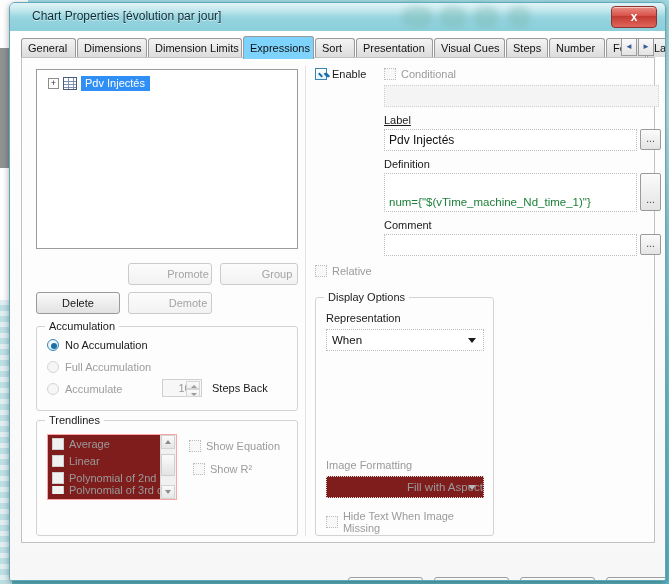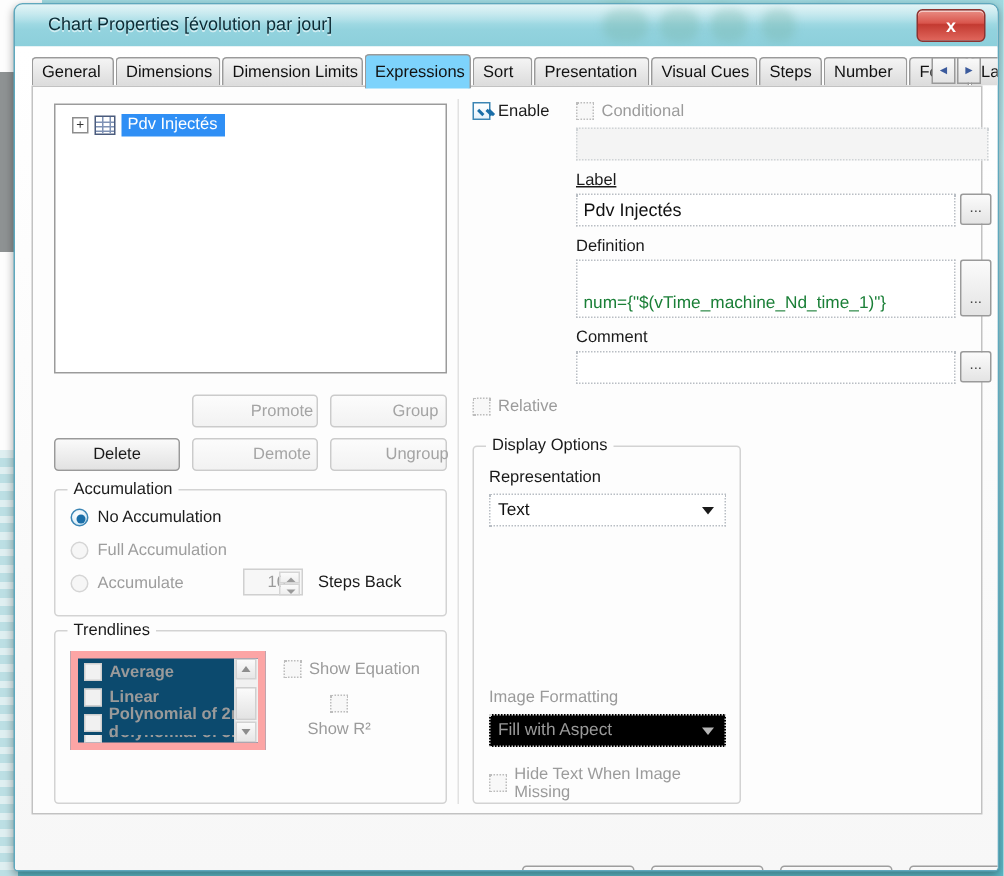--- a/index.html
+++ b/index.html
@@ -126,35 +126,35 @@
   .ellipsis-btn{position:absolute;width:21px;height:21px;box-sizing:border-box;
     border:1px solid #9a9a9a;border-radius:2px;background:linear-gradient(180deg,#fbfbfb,#e4e4e4);
     font-size:10px;line-height:17px;text-align:center;color:#444;cursor:pointer;}
   .ellipsis-btn.tall{height:38px;line-height:52px;}
 
   
   .combo{position:absolute;box-sizing:border-box;border:1px dotted #b8bdc3;background:#fff;
     font-size:11.5px;color:#111;display:flex;align-items:center;padding-left:5px;cursor:pointer;}
   .combo .arw{position:absolute;right:7px;top:50%;margin-top:-2px;width:0;height:0;
     border-left:4px solid transparent;border-right:4px solid transparent;border-top:5px solid #1a1a1a;}
-  .combo.disabled{background:#000000;color:#9a9a9a;border-color:#d7d7d7;}
+  .combo.disabled{background:#7f1d1d;color:#9a9a9a;border-color:#d7d7d7;justify-content:flex-end;}
   .combo.disabled .arw{border-top-color:#b6b6b6;}
 
   
   .spin{position:absolute;box-sizing:border-box;border:1px solid #d0d0d0;background:#f7f7f7;
     font-size:11px;color:#9a9a9a;display:flex;align-items:center;padding-left:5px;}
   .spin .btns{position:absolute;right:1px;top:1px;width:14px;height:16px;}
   .spin .btns div{width:14px;height:8px;border:1px solid #d5d5d5;box-sizing:border-box;
     background:linear-gradient(180deg,#fbfbfb,#eee);position:relative;}
   .spin .btns div::after{content:"";position:absolute;left:4px;top:3px;width:0;height:0;
     border-left:3px solid transparent;border-right:3px solid transparent;border-bottom:3px solid #9a9a9a;}
   .spin .btns div.dn::after{border-bottom:none;border-top:3px solid #9a9a9a;}
 
   
-  #trendlist{position:absolute;box-sizing:border-box;border:5px solid #fca5a5;background:#0c4a6e;overflow:hidden;font-weight:bold;}
+  #trendlist{position:absolute;box-sizing:border-box;border:1px solid #fca5a5;background:#7f1d1d;overflow:hidden;}
   .tl-row{position:relative;height:17px;display:flex;align-items:center;gap:5px;padding-left:4px;
     font-size:11px;color:#9a9a9a;}
   .tl-row .cbox{border:1px solid #cfcfcf;background:#f1f1f1;}
   #tl-scroll{position:absolute;right:0;top:0;width:15px;height:100%;background:#f1f1f1;border-left:1px solid #dcdcdc;}
   #tl-scroll .sb{position:absolute;left:0;width:14px;height:14px;background:linear-gradient(180deg,#fafafa,#e6e6e6);
     border:1px solid #d2d2d2;box-sizing:border-box;}
   #tl-scroll .sb::after{content:"";position:absolute;left:3px;top:4px;width:0;height:0;
     border-left:3px solid transparent;border-right:3px solid transparent;border-bottom:4px solid #8d8d8d;}
   #tl-scroll .sb.dn::after{border-bottom:none;border-top:4px solid #8d8d8d;}
   #tl-scroll .thumb{position:absolute;left:0;top:19px;width:14px;height:22px;
@@ -232,21 +232,20 @@
                 <i class="v2"></i>
             </div>
             <div class="tree-label">Pdv Injectés</div>
           </div>
         </div>
 
         <div class="btn disabled" style="left:106px;top:205px;width:84px;">Promote</div>
         <div class="btn disabled" style="left:198px;top:205px;width:78px;">Group</div>
         <div class="btn" style="left:14px;top:234px;width:84px;">Delete</div>
         <div class="btn disabled" style="left:106px;top:234px;width:84px;">Demote</div>
-        <div class="btn disabled" style="left:198px;top:234px;width:78px;">Ungroup</div>
 
         <div class="group" style="left:14px;top:268px;width:262px;height:85px;">
           <div class="gtitle">Accumulation</div>
           <div class="radio" style="left:10px;top:12px;">
             <span class="rdot on"></span>
             <span>No Accumulation</span>
           </div>
           <div class="radio disabled" style="left:10px;top:34px;">
             <span class="rdot"></span>
             <span>Full Accumulation</span>
@@ -287,21 +286,21 @@
             <div id="tl-scroll">
               <div class="sb" style="top:0;"></div>
               <div class="thumb"></div>
               <div class="sb dn" style="bottom:0;"></div>
             </div>
           </div>
           <div class="chk disabled" style="left:152px;top:19px;">
             <span class="cbox"></span>
             <span>Show Equation</span>
           </div>
-          <div class="chk disabled" style="left:168px;top:42px;flex-direction:column;">
+          <div class="chk disabled" style="left:156px;top:42px;">
             <span class="cbox"></span>
             <span>Show R²</span>
           </div>
         </div>
 
         <div class="chk" style="left:293px;top:10px;">
           <span class="cbox on"></span>
           <span>Enable</span>
         </div>
         <div class="chk disabled" style="left:362px;top:10px;">
@@ -324,21 +323,21 @@
 
         <div class="chk disabled" style="left:293px;top:207px;">
           <span class="cbox"></span>
           <span>Relative</span>
         </div>
 
         <div class="group" style="left:293px;top:239px;width:179px;height:239px;">
           <div class="gtitle">Display Options</div>
           <div class="lbl" style="left:10px;top:14px;"><span>Representation</span></div>
           <div class="combo" style="left:10px;top:31px;width:158px;height:22px;">
-            <span>Text</span>
+            <span>When</span>
             <span class="arw"></span>
           </div>
           <div class="lbl" style="left:10px;top:161px;color:#9a9a9a;">Image Formatting</div>
           <div class="combo disabled" style="left:10px;top:178px;width:158px;height:22px;">
             <span>Fill with Aspect</span>
             <span class="arw"></span>
           </div>
           <div class="chk disabled" style="left:10px;top:212px;">
             <span class="cbox"></span>
             <span>Hide Text When Image Missing</span>

